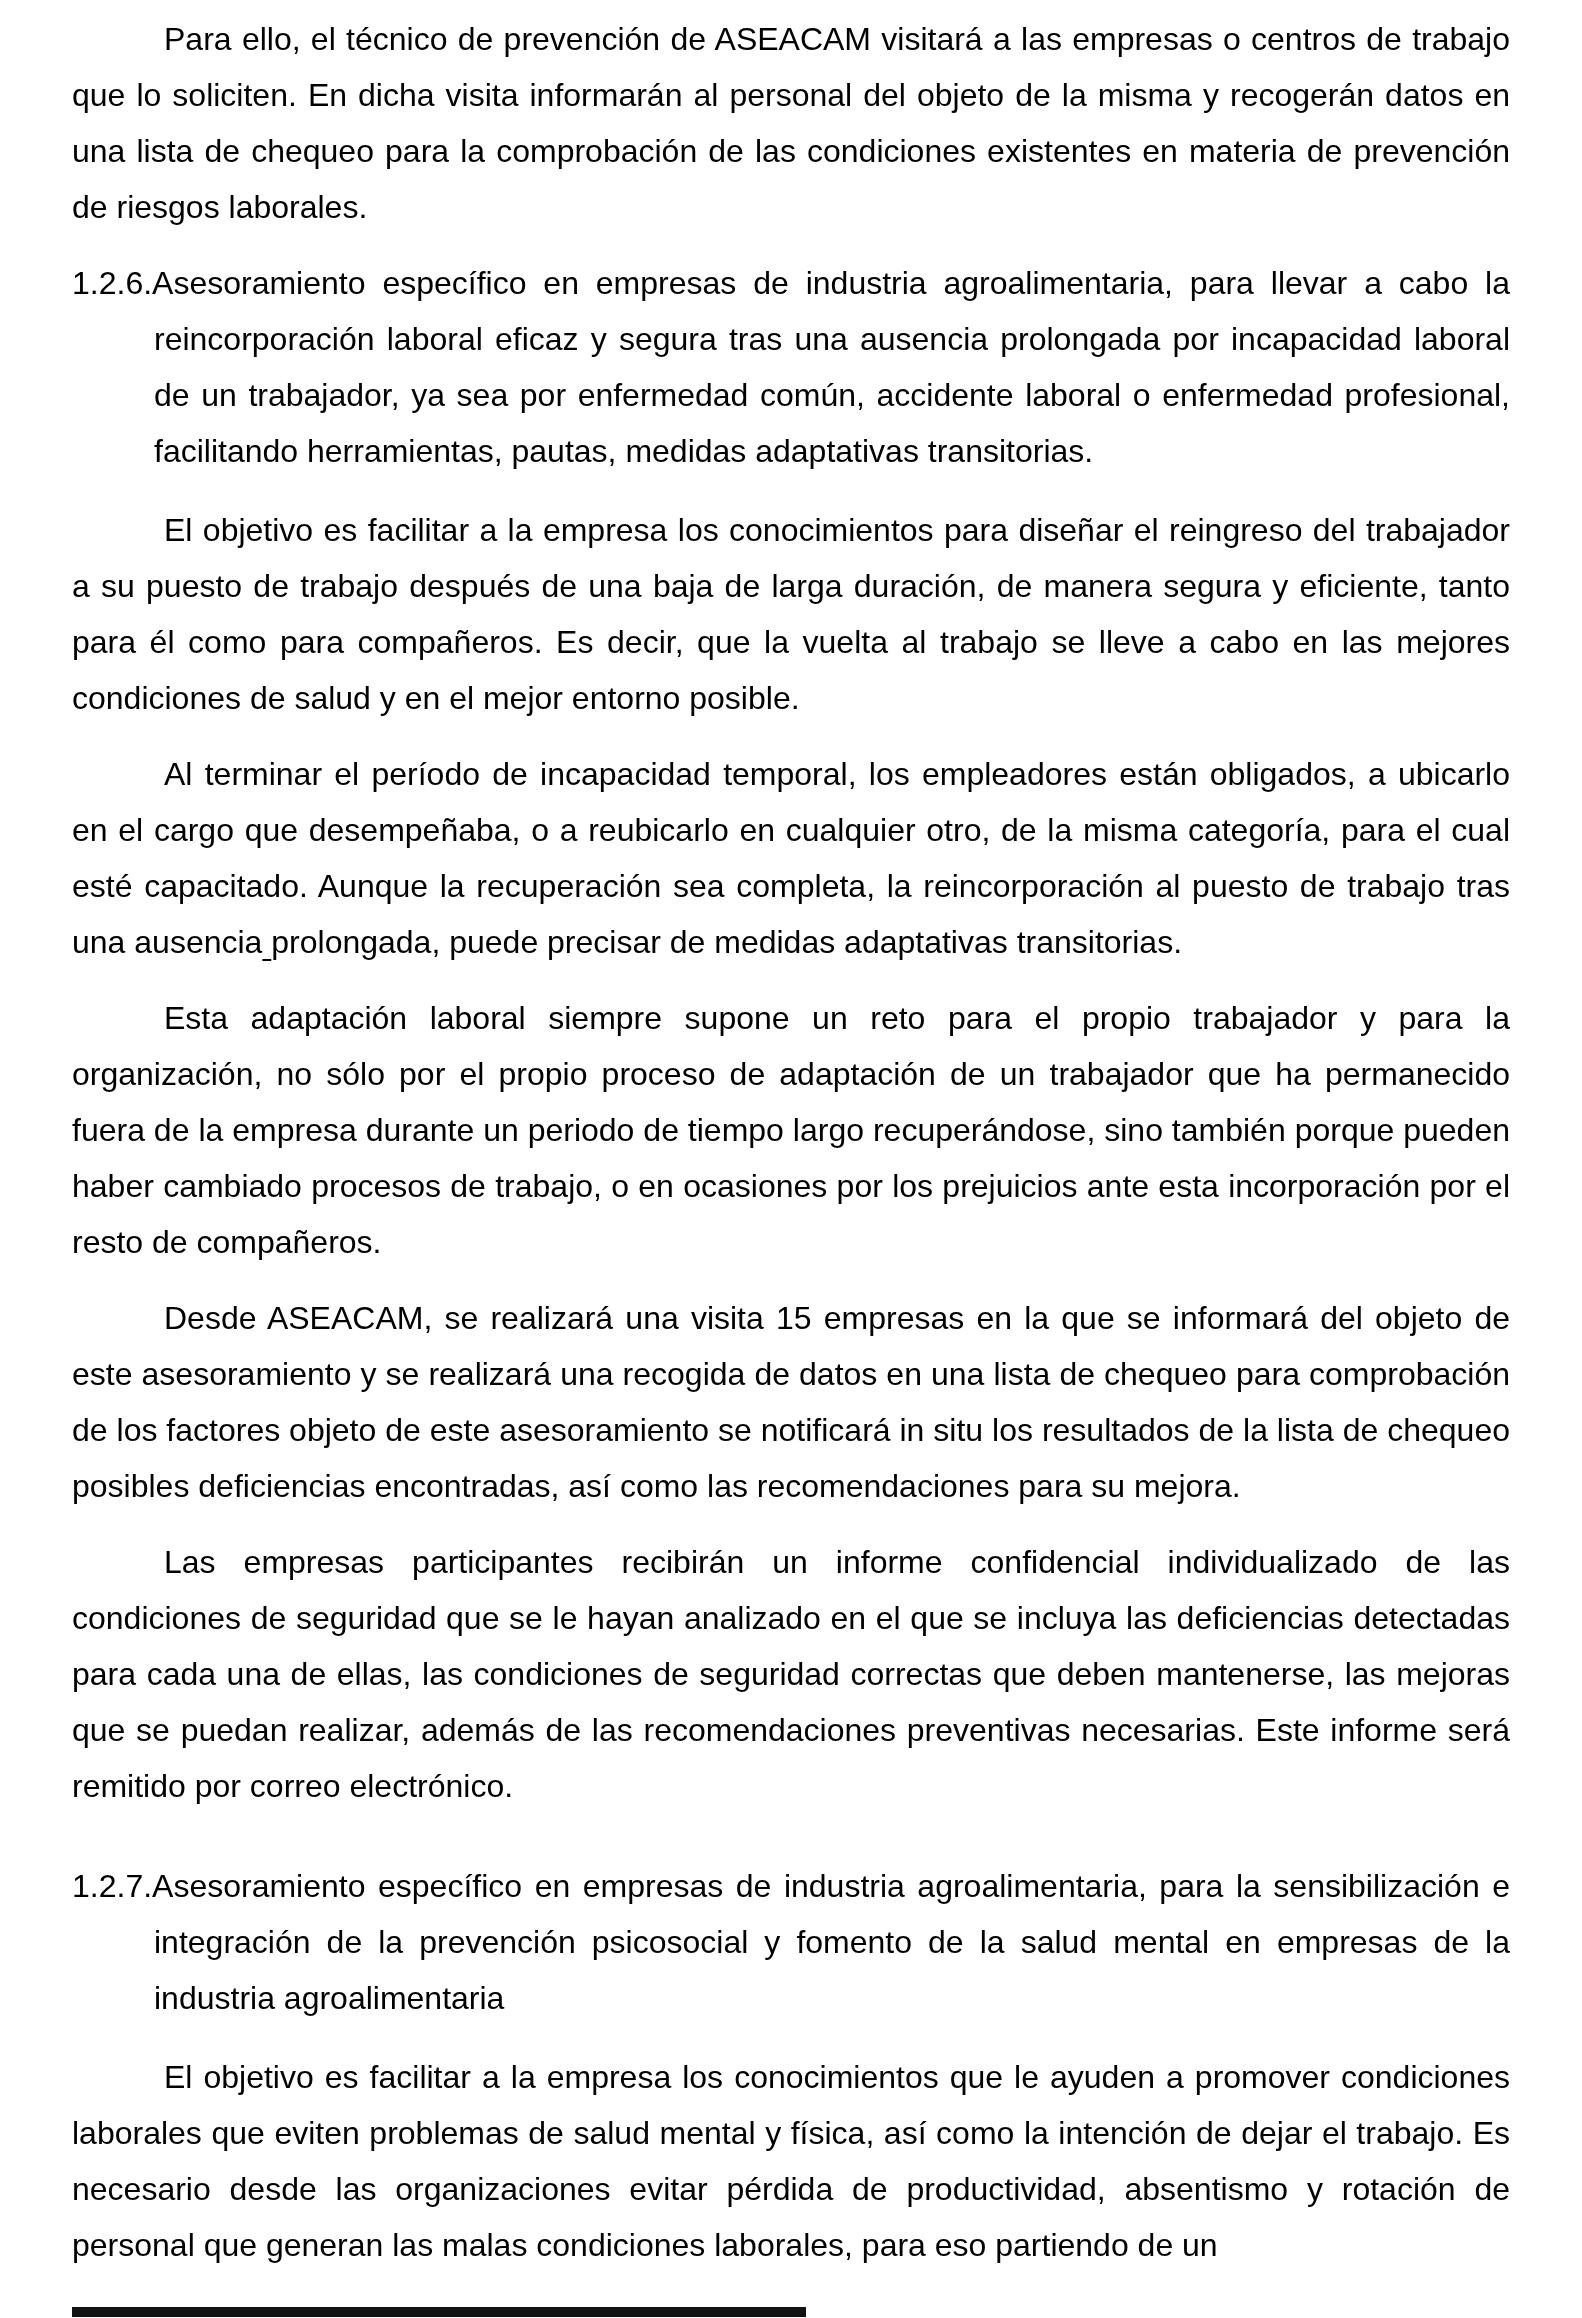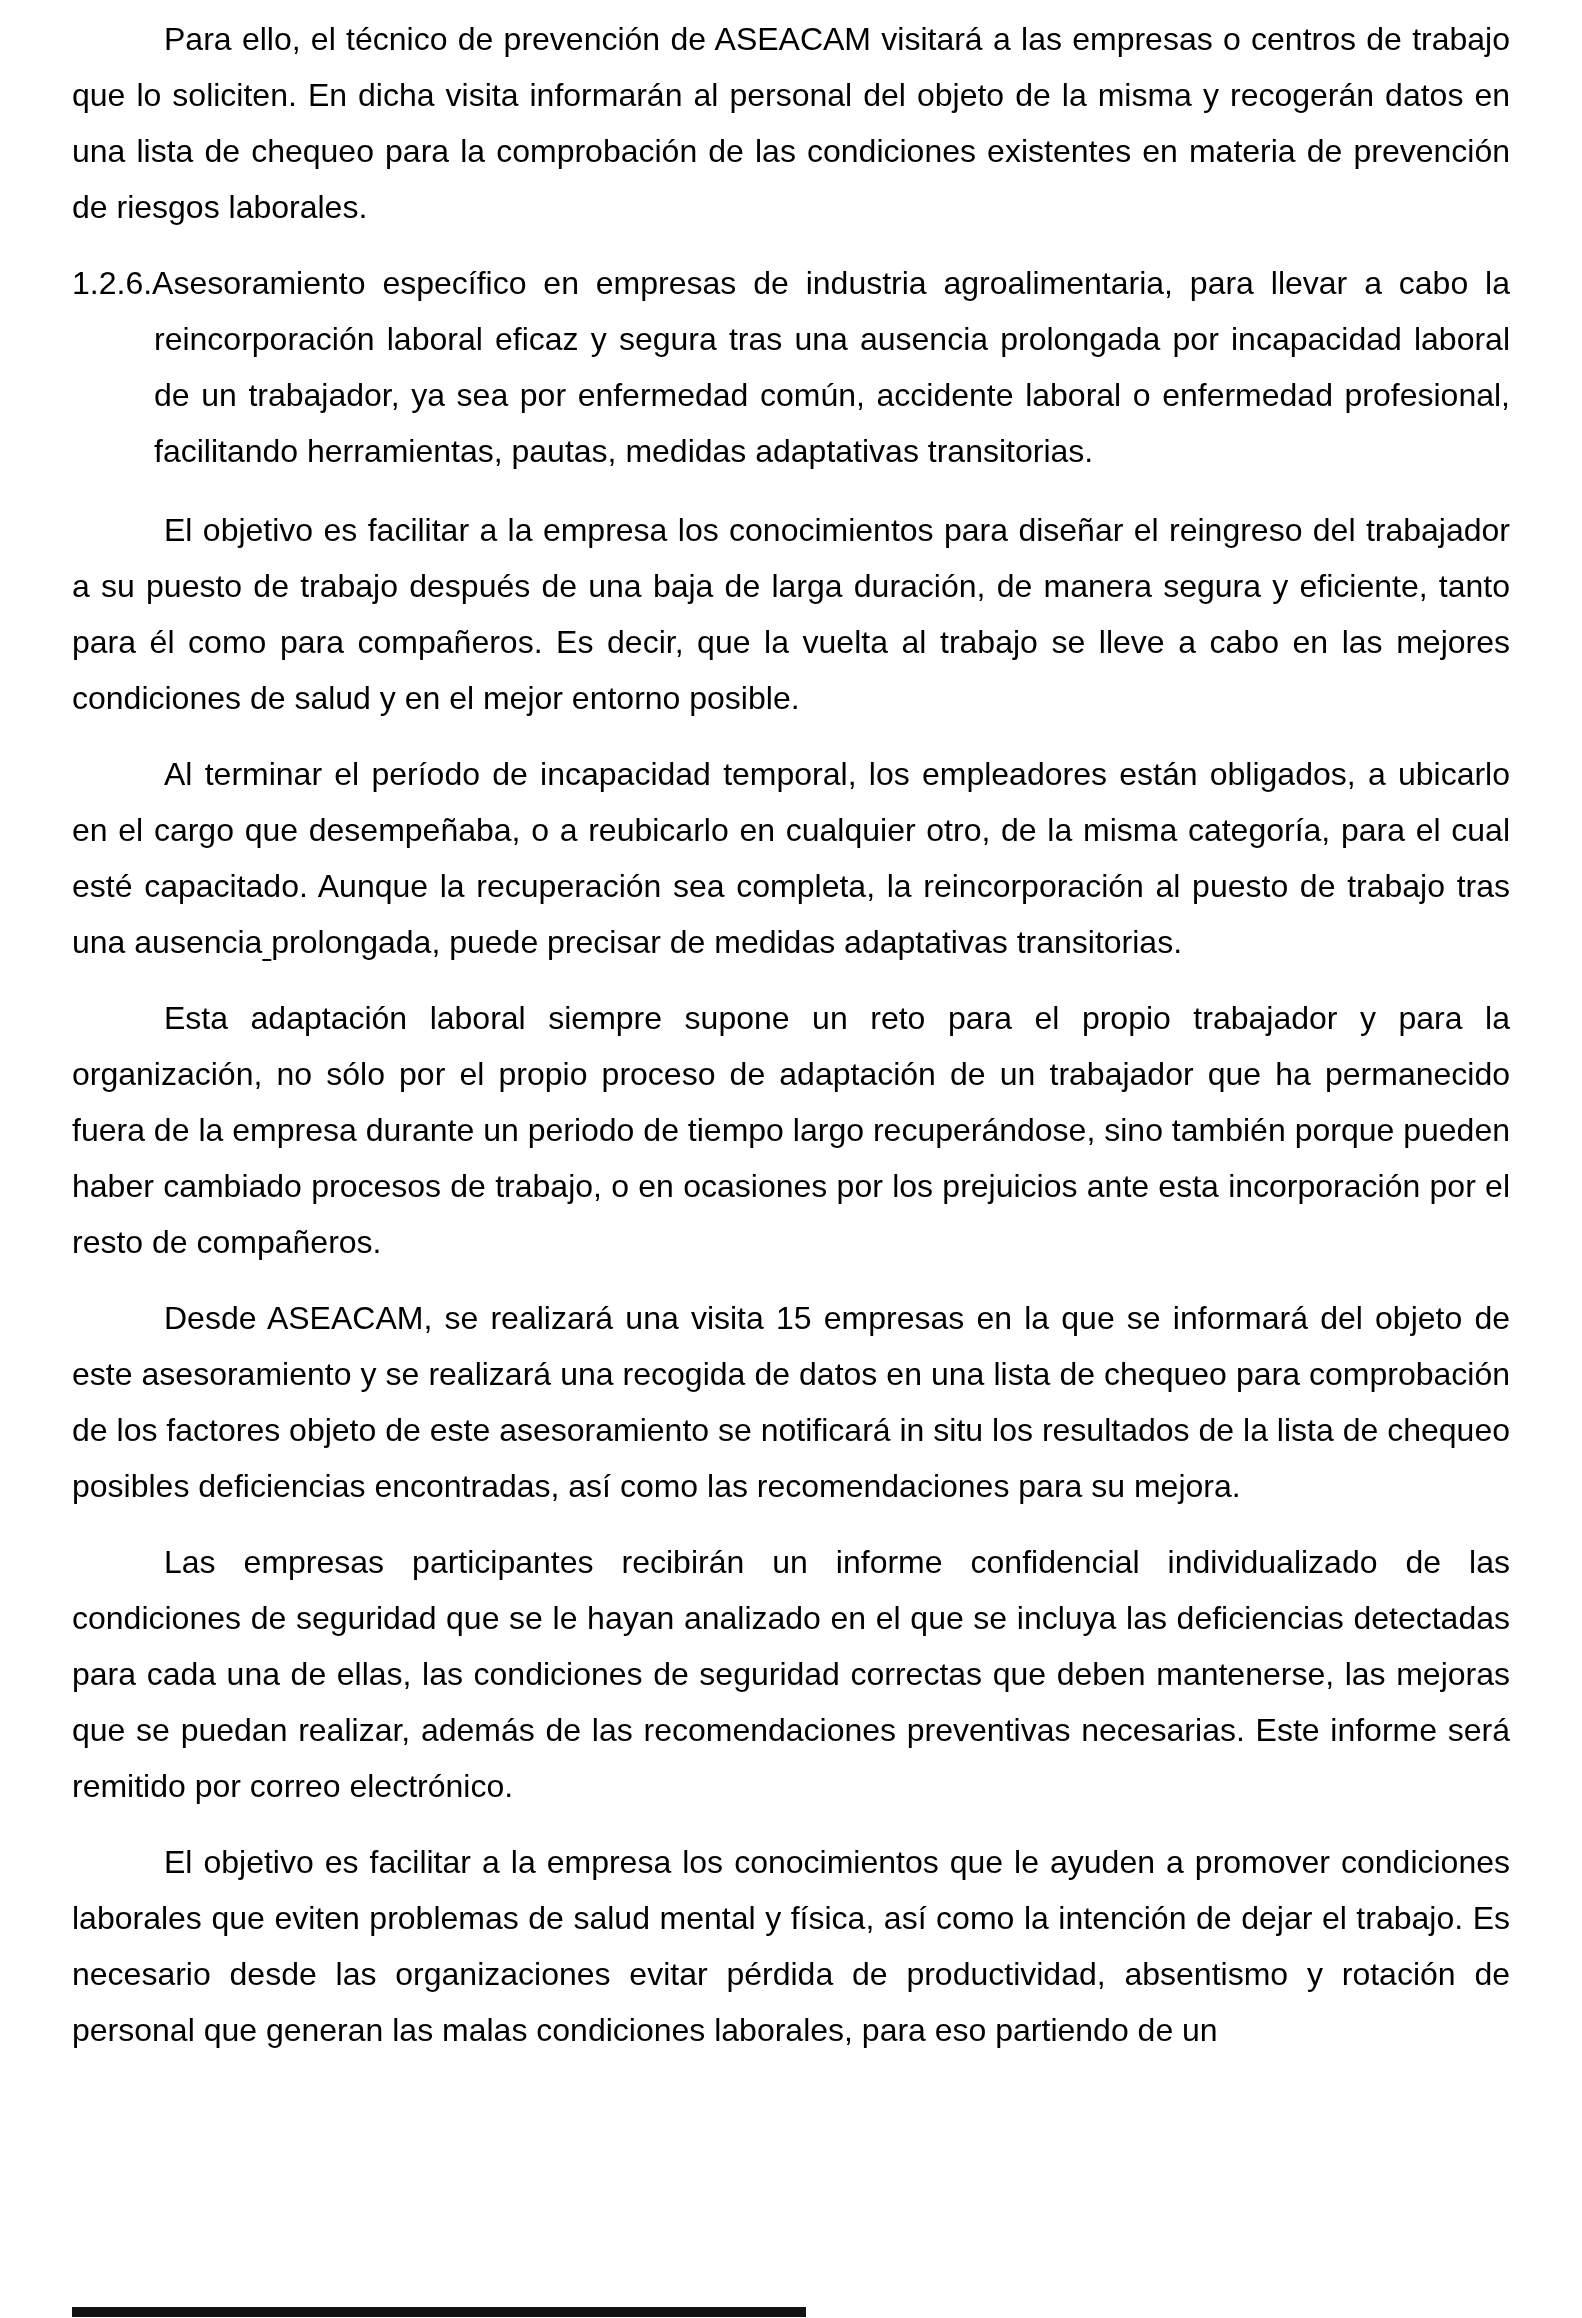--- a/index.html
+++ b/index.html
@@ -62,19 +62,20 @@
   <p class="para">El objetivo es facilitar a la empresa los conocimientos para diseñar el reingreso del trabajador a su puesto de trabajo después de una baja de larga duración, de manera segura y eficiente, tanto para él como para compañeros. Es decir, que la vuelta al trabajo se lleve a cabo en las mejores condiciones de salud y en el mejor entorno posible.</p>
 
   <p class="para"><span>Al terminar el período de incapacidad temporal, los empleadores están obligados, a ubicarlo en el cargo que desempeñaba, o a reubicarlo en cualquier otro, de la misma categoría, para el cual esté capacitado. Aunque la recuperación sea completa, la reincorporación al puesto de trabajo tras una ausencia</span><span class="ul"> </span><span>prolongada, puede precisar de medidas adaptativas transitorias.</span></p>
 
   <p class="para">Esta adaptación laboral siempre supone un reto para el propio trabajador y para la organización, no sólo por el propio proceso de adaptación de un trabajador que ha permanecido fuera de la empresa durante un periodo de tiempo largo recuperándose, sino también porque pueden haber cambiado procesos de trabajo, o en ocasiones por los prejuicios ante esta incorporación por el resto de compañeros.</p>
 
   <p class="para">Desde ASEACAM, se realizará una visita 15 empresas en la que se informará del objeto de este asesoramiento y se realizará una recogida de datos en una lista de chequeo para comprobación de los factores objeto de este asesoramiento se notificará in situ los resultados de la lista de chequeo posibles deficiencias encontradas, así como las recomendaciones para su mejora.</p>
 
   <p class="para">Las empresas participantes recibirán un informe confidencial individualizado de las condiciones de seguridad que se le hayan analizado en el que se incluya las deficiencias detectadas para cada una de ellas, las condiciones de seguridad correctas que deben mantenerse, las mejoras que se puedan realizar, además de las recomendaciones preventivas necesarias. Este informe será remitido por correo electrónico.</p>
 
+  <div class="heading mt-lg"><span class="h-num">1.2.7.</span><span class="h-text">Asesoramiento específico en empresas de industria agroalimentaria, para la sensibilización e integración de la prevención psicosocial y fomento de la salud mental en empresas de la industria agroalimentaria</span></div>
 
   <p class="para">El objetivo es facilitar a la empresa los conocimientos que le ayuden a promover condiciones laborales que eviten problemas de salud mental y física, así como la intención de dejar el trabajo. Es necesario desde las organizaciones evitar pérdida de productividad, absentismo y rotación de personal que generan las malas condiciones laborales, para eso partiendo de un</p>
 
   <div class="clipped-line"></div>
 
 </div>
 
 
 </body></html>

